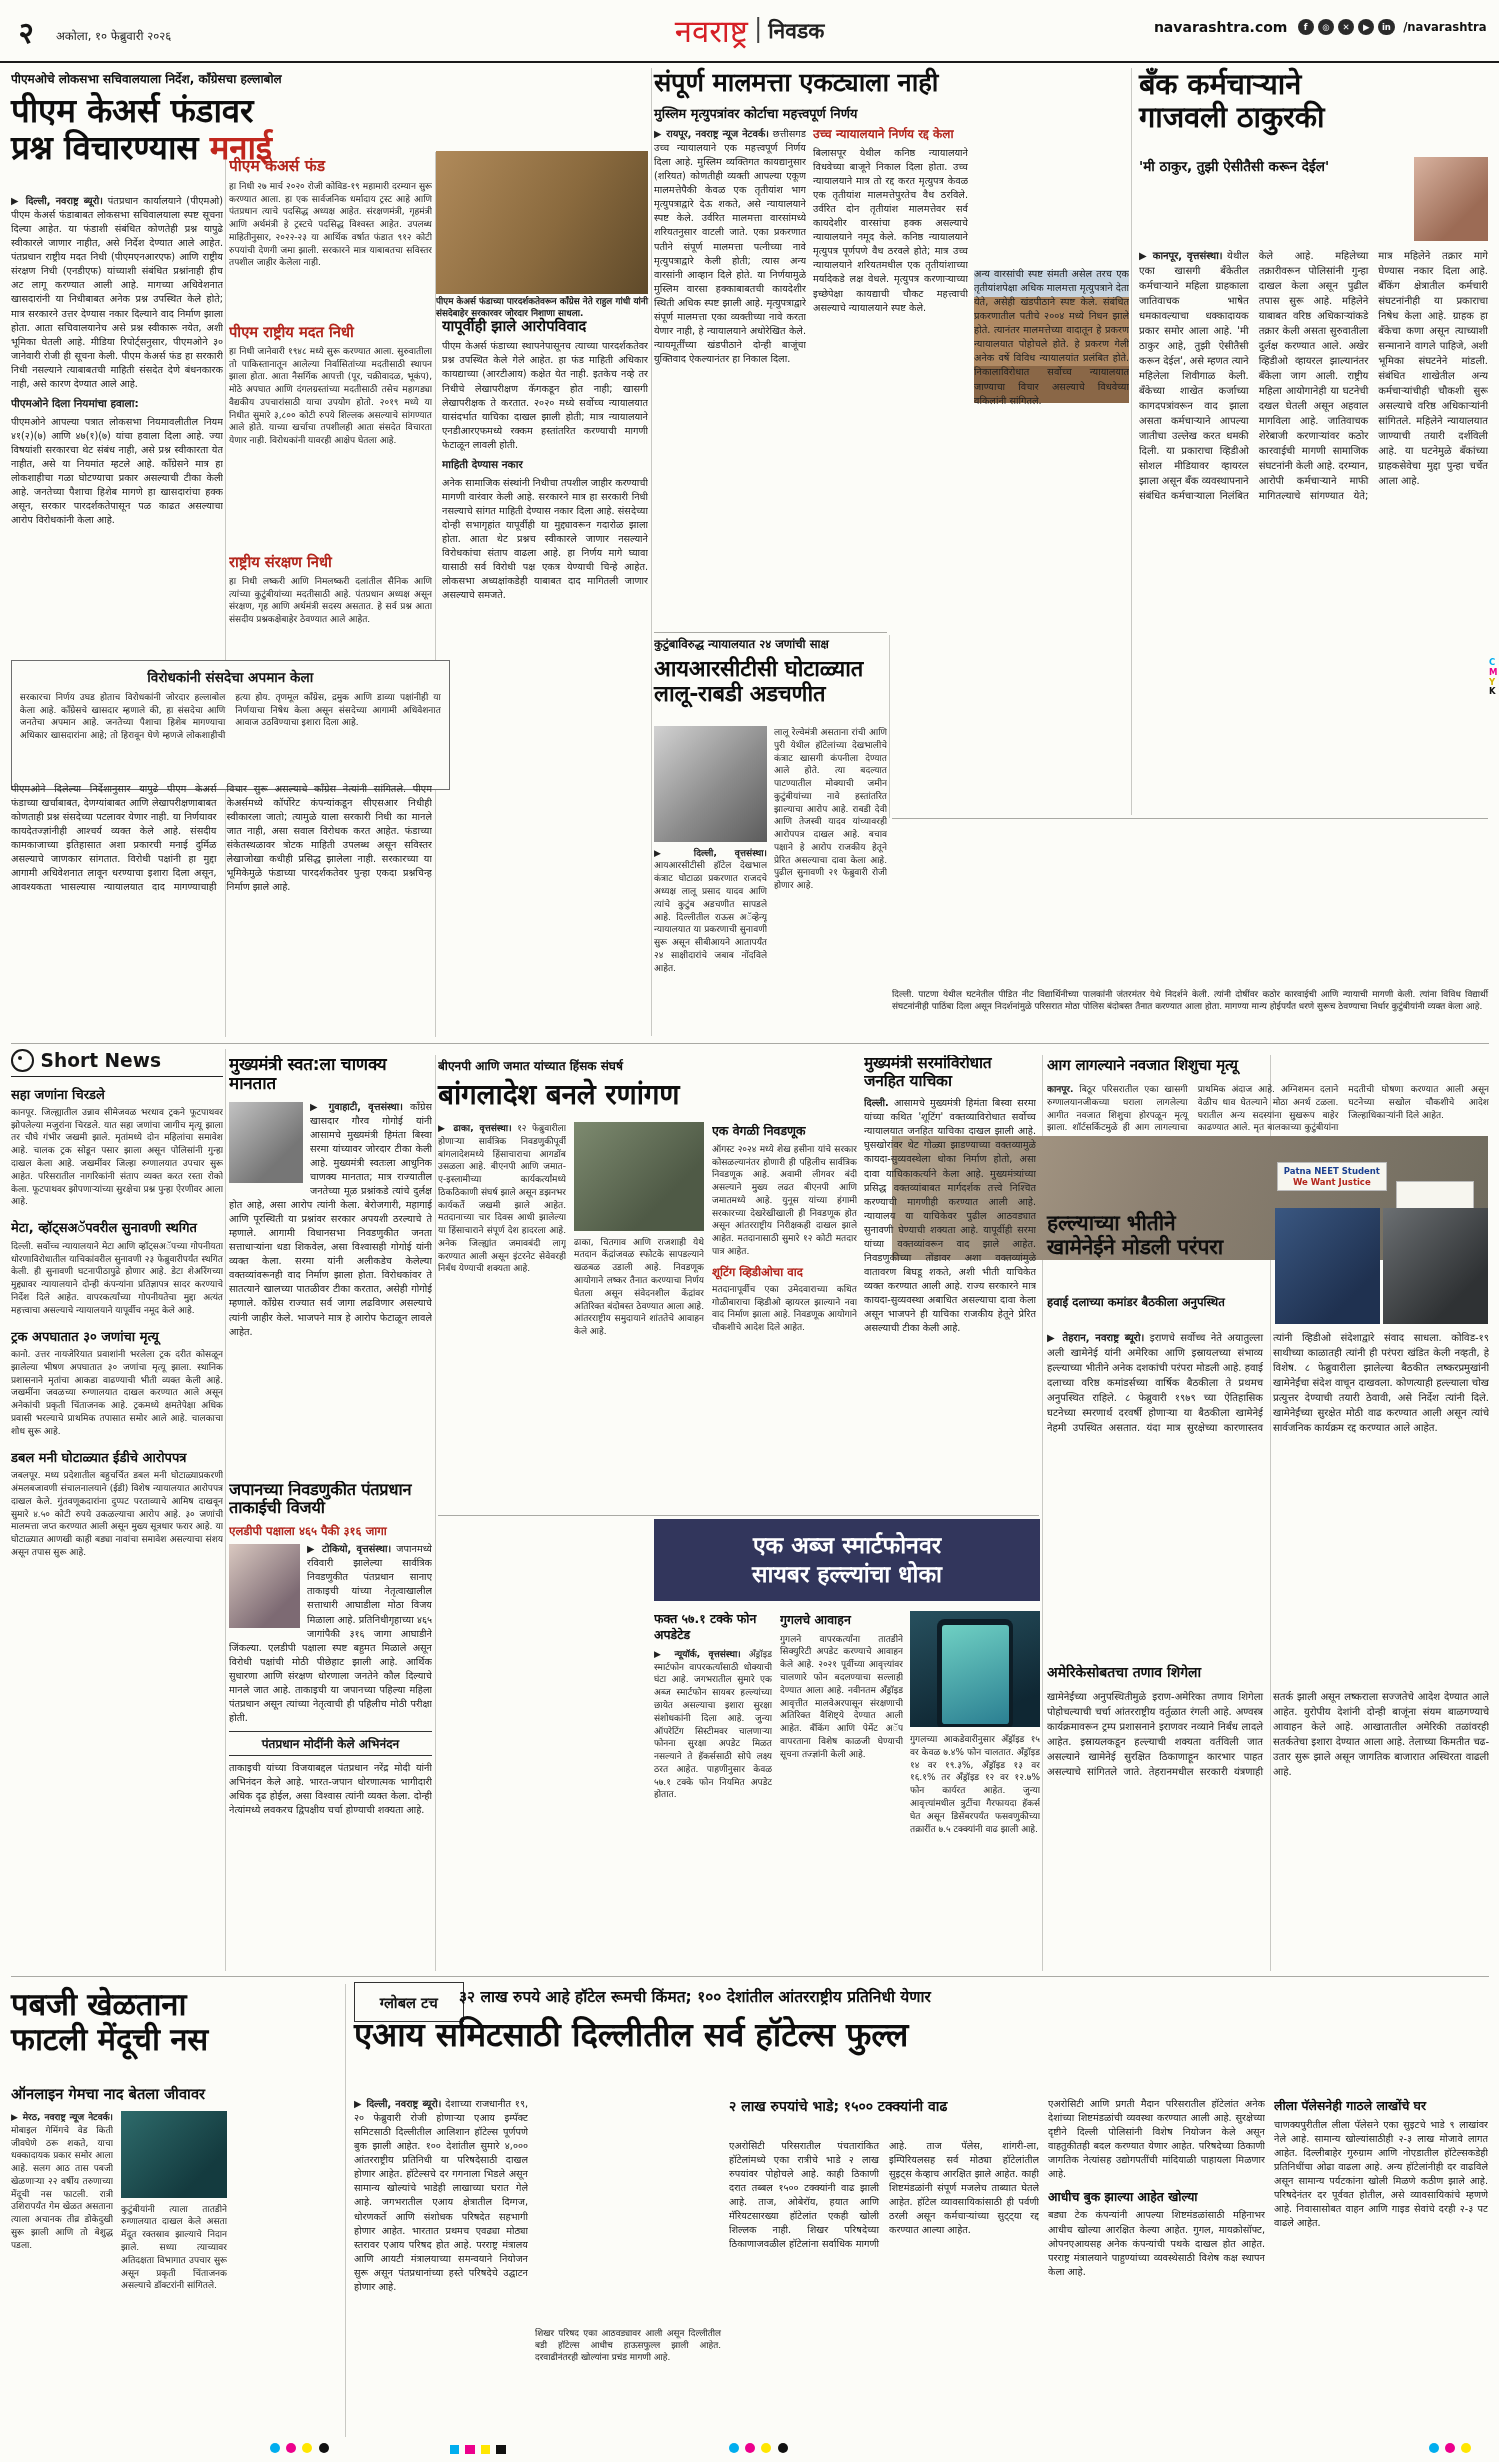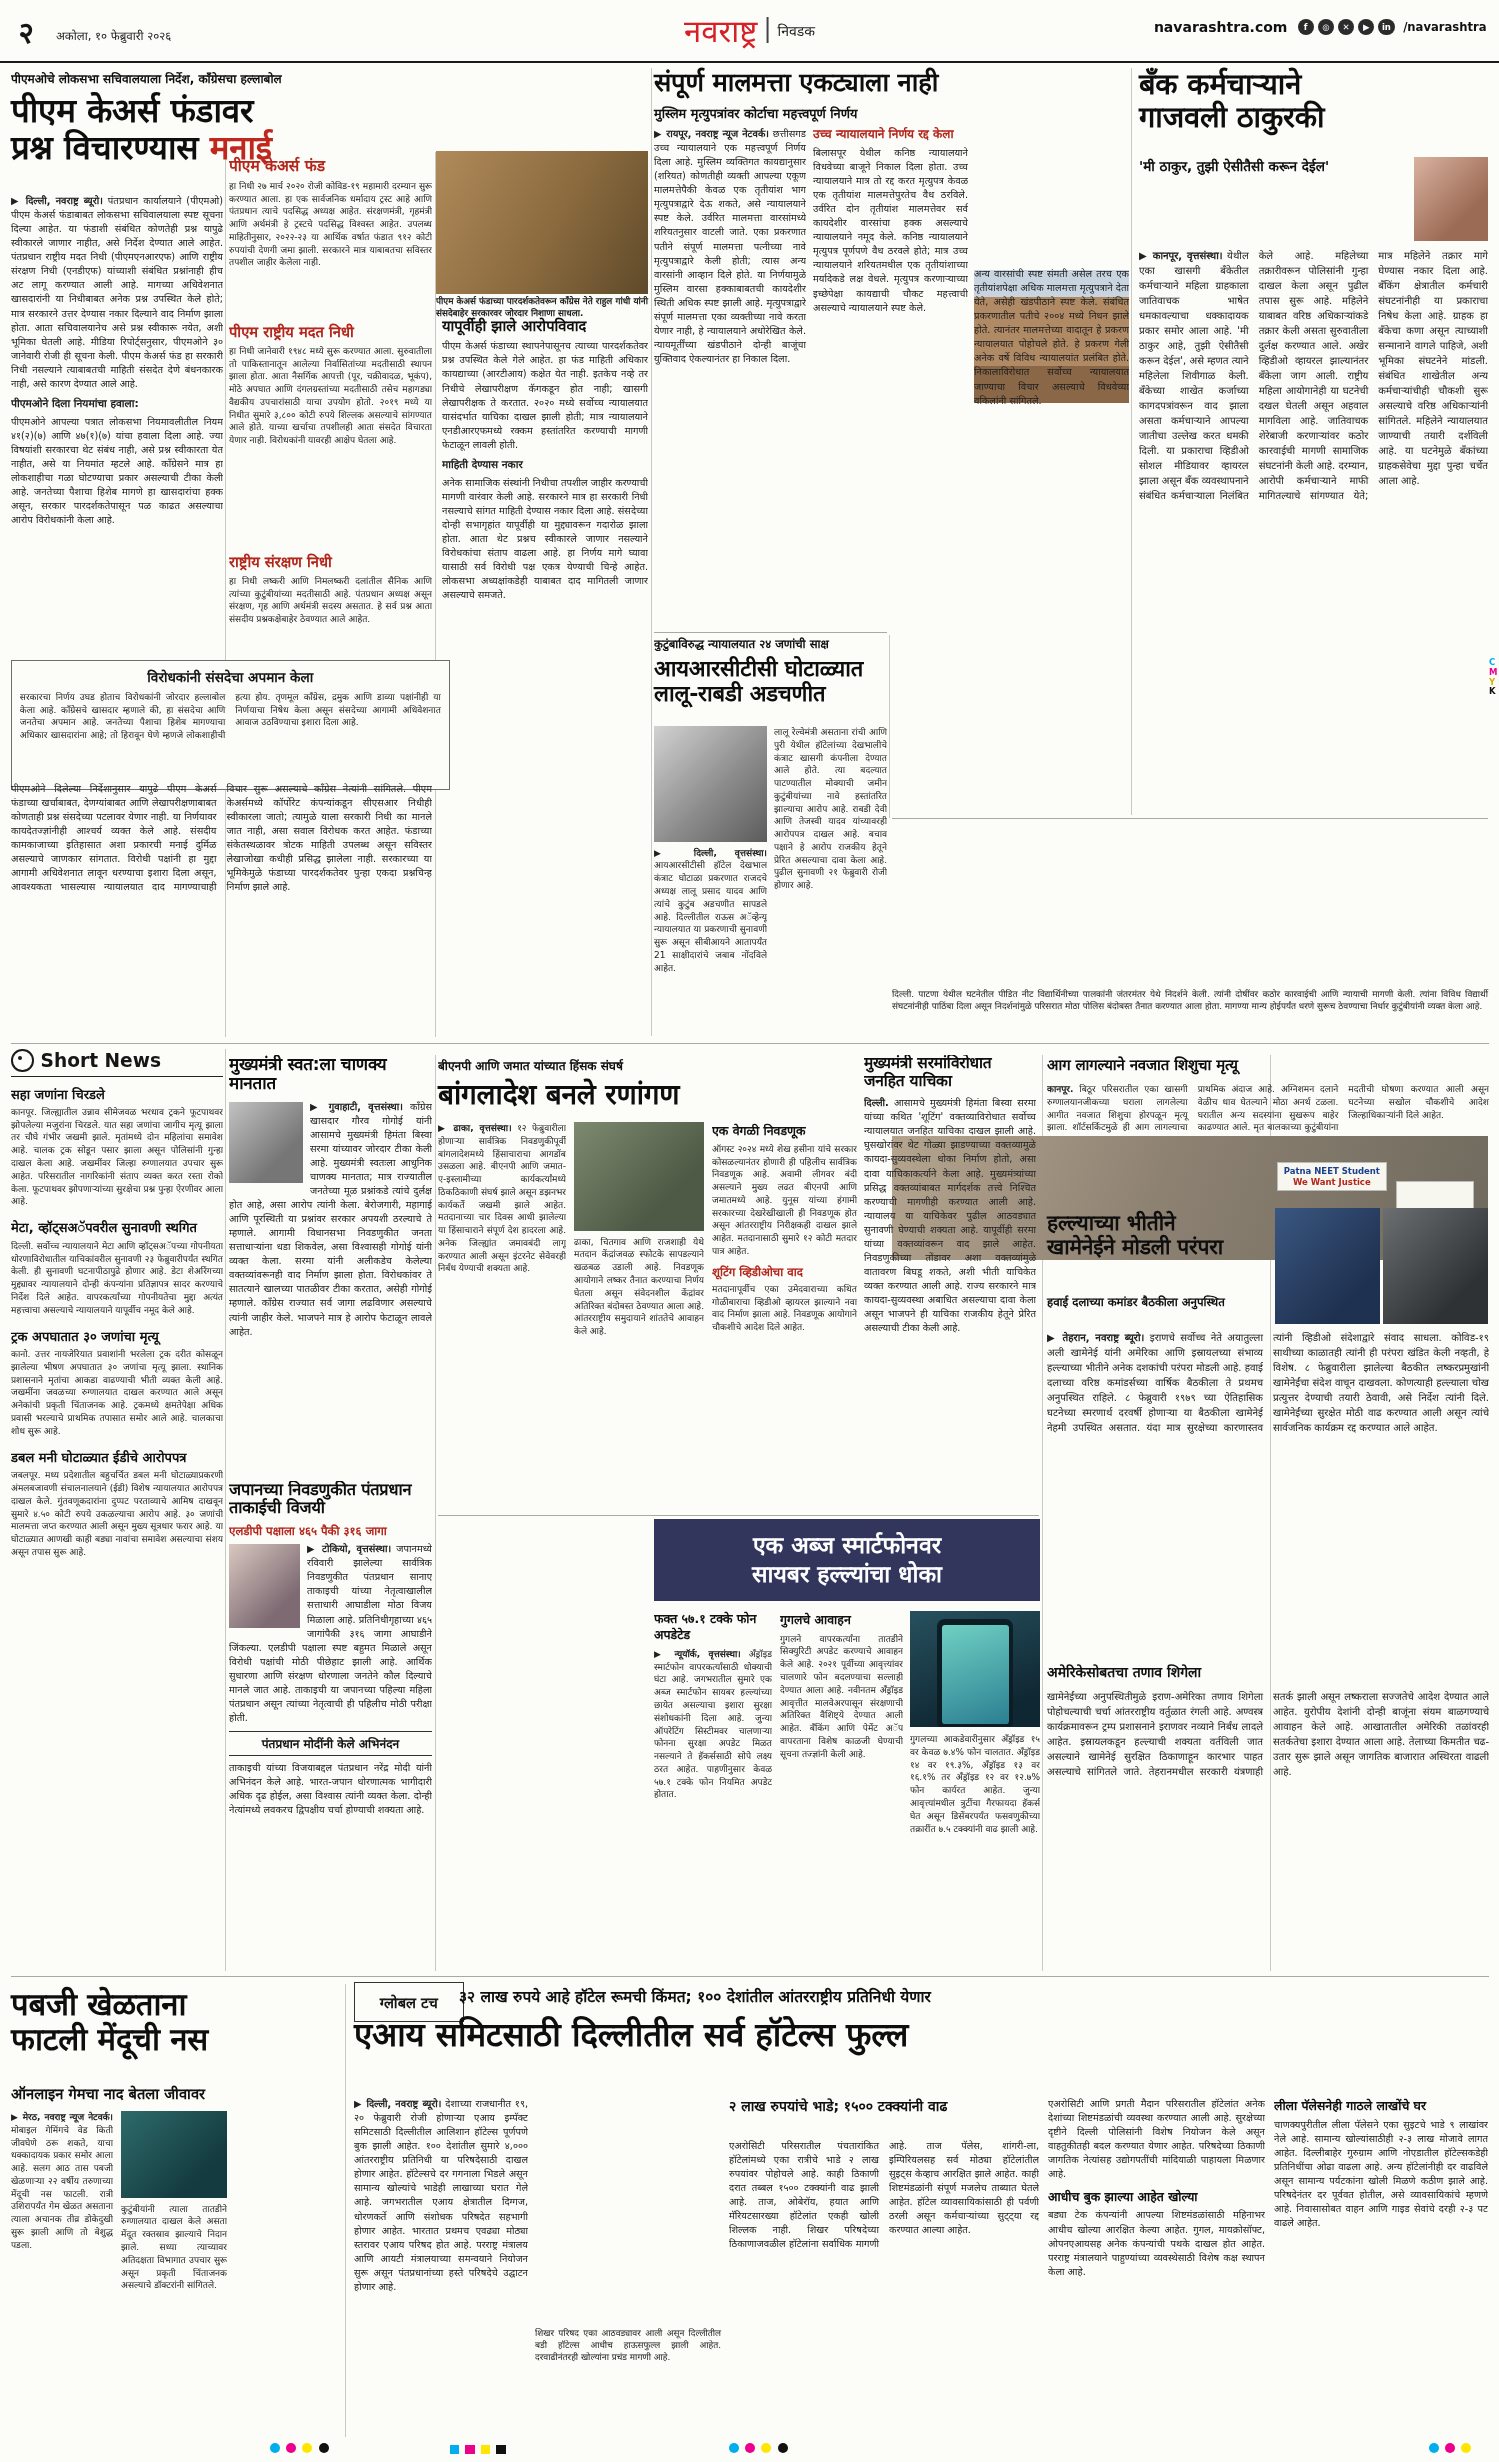--- a/index.html
+++ b/index.html
@@ -26,21 +26,21 @@
   .hline{height:0.8px;background:#a9a9a4;position:absolute}
   .darkpanel{background:#32365c;color:#fff;text-align:center;font-weight:800;display:flex;flex-direction:column;justify-content:center}
   .crossbox{border-top:1.6px solid #333;border-bottom:1.6px solid #333;text-align:center;font-weight:800;font-size:12px;padding:3.1px 0;margin:6.2px 0 4.7px}
   .fl{float:left;margin:2.3px 7px 3.1px 0}
   .hdr{border-bottom:2.3px solid #1b1b1b;background:#fcfcf8}
   .pgnum{font-size:29.5px;font-weight:800}
   .pgdate{font-size:11.6px;color:#222}
   .mast{position:absolute;left:50%;top:9.3px;transform:translateX(-50%);display:flex;align-items:center;gap:9.3px}
   .mast-logo{font-size:31px;font-weight:400;color:#d61f26}
   .mast-sep{width:1.6px;height:26px;background:#444}
-  .mast-sec{font-size:14px;font-weight:400;color:#222}
+  .mast-sec{font-size:21px;font-weight:700;color:#222}
   .hdr-right{position:absolute;right:12.4px;top:18.6px;display:flex;align-items:center;gap:3.9px;font-size:14px;font-weight:700;color:#111}
   .sic{display:inline-flex;width:16.3px;height:16.3px;border-radius:50%;background:#2b2b2b;color:#fff;font-size:8.5px;font-weight:bold;align-items:center;justify-content:center}
   .dot{display:inline-block;width:10px;height:10px;border-radius:50%;margin-right:6.2px}
   .sq{display:inline-block;width:9.3px;height:9.3px;margin-right:6.2px}
   .snhead{display:flex;align-items:center;gap:7px;border-bottom:1.6px solid #222;padding-bottom:4.7px;font-size:18.6px;font-weight:800}
   .snicon{width:18.6px;height:18.6px;border-radius:50%;border:2.3px solid #1b1b1b;position:relative;flex:none}
   .snicon i{position:absolute;left:4.7px;top:4.7px;width:4.7px;height:4.7px;border-radius:50%;background:#1b1b1b}
   .snitem{margin-bottom:12.4px}
   .snitem h3{margin:0 0 3.1px;font-size:13px;line-height:1.25}
   .feat{width:23px;height:23px;border-radius:50%;background:#1b63b0;display:inline-block;position:relative;margin-right:8.5px;vertical-align:-5.4px;flex:none}
@@ -135,21 +135,21 @@
     <div class="rh" style="font-size:12px;line-height:1.25;margin-bottom:3.9px">उच्च न्यायालयाने निर्णय रद्द केला</div>
     <div class="bt">बिलासपूर येथील कनिष्ठ न्यायालयाने विधवेच्या बाजूने निकाल दिला होता. उच्च न्यायालयाने मात्र तो रद्द करत मृत्युपत्र केवळ एक तृतीयांश मालमत्तेपुरतेच वैध ठरविले. उर्वरित दोन तृतीयांश मालमत्तेवर सर्व कायदेशीर वारसांचा हक्क असल्याचे न्यायालयाने नमूद केले. कनिष्ठ न्यायालयाने मृत्युपत्र पूर्णपणे वैध ठरवले होते; मात्र उच्च न्यायालयाने शरियतमधील एक तृतीयांशाच्या मर्यादेकडे लक्ष वेधले. मृत्युपत्र करणाऱ्याच्या इच्छेपेक्षा कायद्याची चौकट महत्त्वाची असल्याचे न्यायालयाने स्पष्ट केले.</div>
   </div>
   <div class="photo abs" style="left:974px;top:127px;width:155px;height:133px;background:linear-gradient(180deg,#c8d5e1 0 20%,#b08a64 20% 72%,#8a6747 72%)"></div>
   <div class="bt abs" style="left:974px;top:267px;width:155px;height:362px">अन्य वारसांची स्पष्ट संमती असेल तरच एक तृतीयांशपेक्षा अधिक मालमत्ता मृत्युपत्राने देता येते, असेही खंडपीठाने स्पष्ट केले. संबंधित प्रकरणातील पतीचे २००४ मध्ये निधन झाले होते. त्यानंतर मालमत्तेच्या वादातून हे प्रकरण न्यायालयात पोहोचले होते. हे प्रकरण गेली अनेक वर्षे विविध न्यायालयांत प्रलंबित होते. निकालाविरोधात सर्वोच्च न्यायालयात जाण्याचा विचार असल्याचे विधवेच्या वकिलांनी सांगितले.</div>
 
   <div class="kick abs" style="left:654px;top:636px;width:233px;font-size:11.6px">कुटुंबाविरुद्ध न्यायालयात २४ जणांची साक्ष</div>
   <h2 class="hl abs" style="left:654px;top:657px;width:233px;font-size:22px;margin:0"><span>आयआरसीटीसी घोटाळ्यात</span><br><span>लालू-राबडी अडचणीत</span></h2>
   <div class="abs" style="left:654px;top:726px;width:113px;height:309px;overflow:hidden">
     <div class="photo" style="width:113px;height:116px;margin-bottom:4.7px;background:linear-gradient(135deg,#d2d2d2,#8d8d8d 55%,#5c5c5c),radial-gradient(circle at 50% 30%,rgba(255,255,255,.7) 0 14%,rgba(255,255,255,0) 36%)"></div>
-    <div class="bt s11"><b class="dl">▶ दिल्ली, वृत्तसंस्था।</b> <span>आयआरसीटीसी हॉटेल देखभाल कंत्राट घोटाळा प्रकरणात राजदचे अध्यक्ष लालू प्रसाद यादव आणि त्यांचे कुटुंब अडचणीत सापडले आहे. दिल्लीतील राऊस अॅव्हेन्यू न्यायालयात या प्रकरणाची सुनावणी सुरू असून सीबीआयने आतापर्यंत 21 साक्षीदारांचे जबाब नोंदविले आहेत.</span></div>
+    <div class="bt s11"><b class="dl">▶ दिल्ली, वृत्तसंस्था।</b> <span>आयआरसीटीसी हॉटेल देखभाल कंत्राट घोटाळा प्रकरणात राजदचे अध्यक्ष लालू प्रसाद यादव आणि त्यांचे कुटुंब अडचणीत सापडले आहे. दिल्लीतील राऊस अॅव्हेन्यू न्यायालयात या प्रकरणाची सुनावणी सुरू असून सीबीआयने आतापर्यंत २४ साक्षीदारांचे जबाब नोंदविले आहेत.</span></div>
   </div>
   <div class="bt s11 abs" style="left:774px;top:726px;width:113px;height:309px">लालू रेल्वेमंत्री असताना रांची आणि पुरी येथील हॉटेलांच्या देखभालीचे कंत्राट खासगी कंपनीला देण्यात आले होते. त्या बदल्यात पाटण्यातील मोक्याची जमीन कुटुंबीयांच्या नावे हस्तांतरित झाल्याचा आरोप आहे. राबडी देवी आणि तेजस्वी यादव यांच्यावरही आरोपपत्र दाखल आहे. बचाव पक्षाने हे आरोप राजकीय हेतूने प्रेरित असल्याचा दावा केला आहे. पुढील सुनावणी २१ फेब्रुवारी रोजी होणार आहे.</div>
 
   <div class="photo abs" style="left:892px;top:860px;width:596px;height:124px;background:linear-gradient(110deg,#b5a58f,#8d8172 45%,#6e6a5d)">
     <div class="poster" style="right:101px;top:26px;width:99px;font-size:8.5px;color:#1b3f8f">
       <div>Patna NEET Student</div>
       <div style="color:#b3261c">We Want Justice</div>
     </div>
     <div class="poster" style="right:14px;top:45px;width:67px;height:34px"></div>
   </div>

